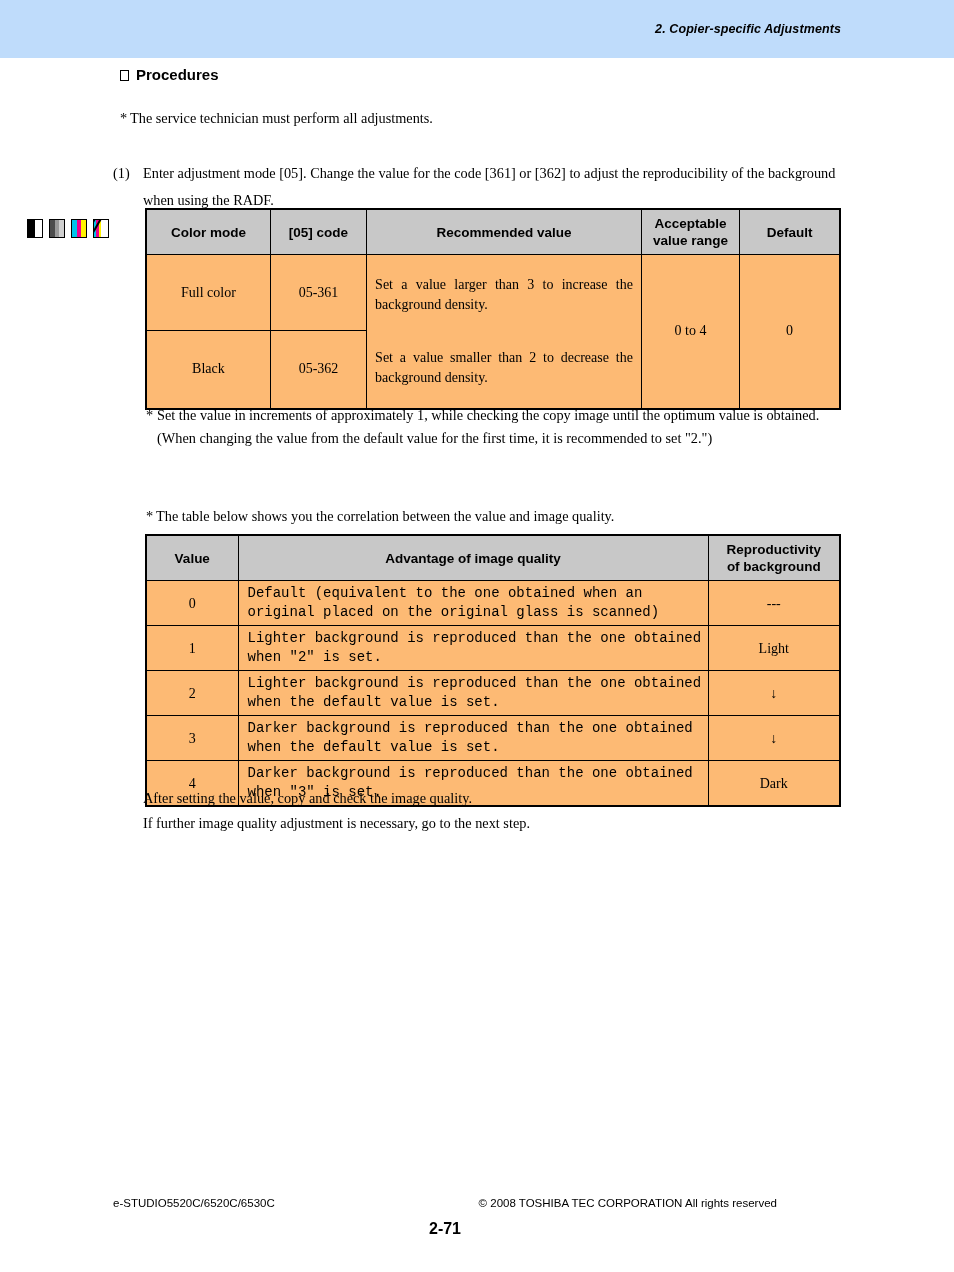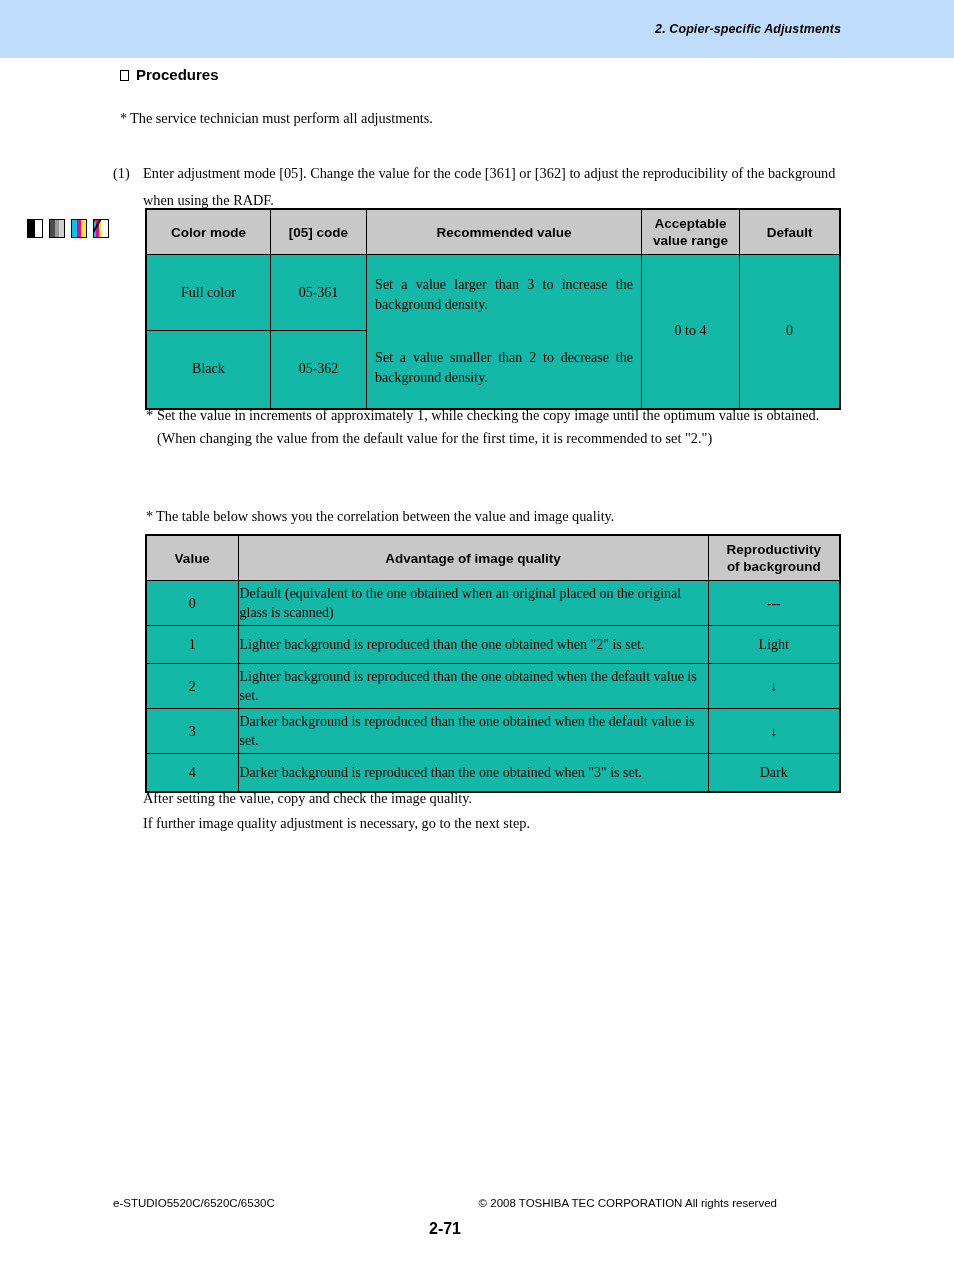--- a/index.html
+++ b/index.html
@@ -170,21 +170,21 @@
     transform: rotate(30deg);
     transform-origin: top center;
   }
 
   
   table.doc-table {
     position: absolute;
     border-collapse: collapse;
     font-family: "Liberation Serif", serif;
     font-size: 14px;
-    background: #14b8a6;
+    background: #fdba74;
   }
   table.doc-table th,
   table.doc-table td {
     border: 1px solid #000;
     padding: 0;
     vertical-align: middle;
   }
   table.doc-table th {
     background: #c8c8c8;
     font-family: "Liberation Sans", sans-serif;
@@ -227,21 +227,22 @@
   }
   #table-quality td {
     font-size: 14px;
     line-height: 19px;
   }
   #table-quality td.val {
     text-align: center;
   }
   #table-quality td.adv {
     text-align: left;
-    padding: 3px 6px 3px 1px;
+    padding: 3px 6px 3px 9px;
+    font-family: Liberation Mono, monospace;
   }
   #table-quality td.repro {
     text-align: center;
   }
   .arrow-down { font-size: 15px; }
 
   
   #note-correlation {
     left: 146px;
     top: 448px;

